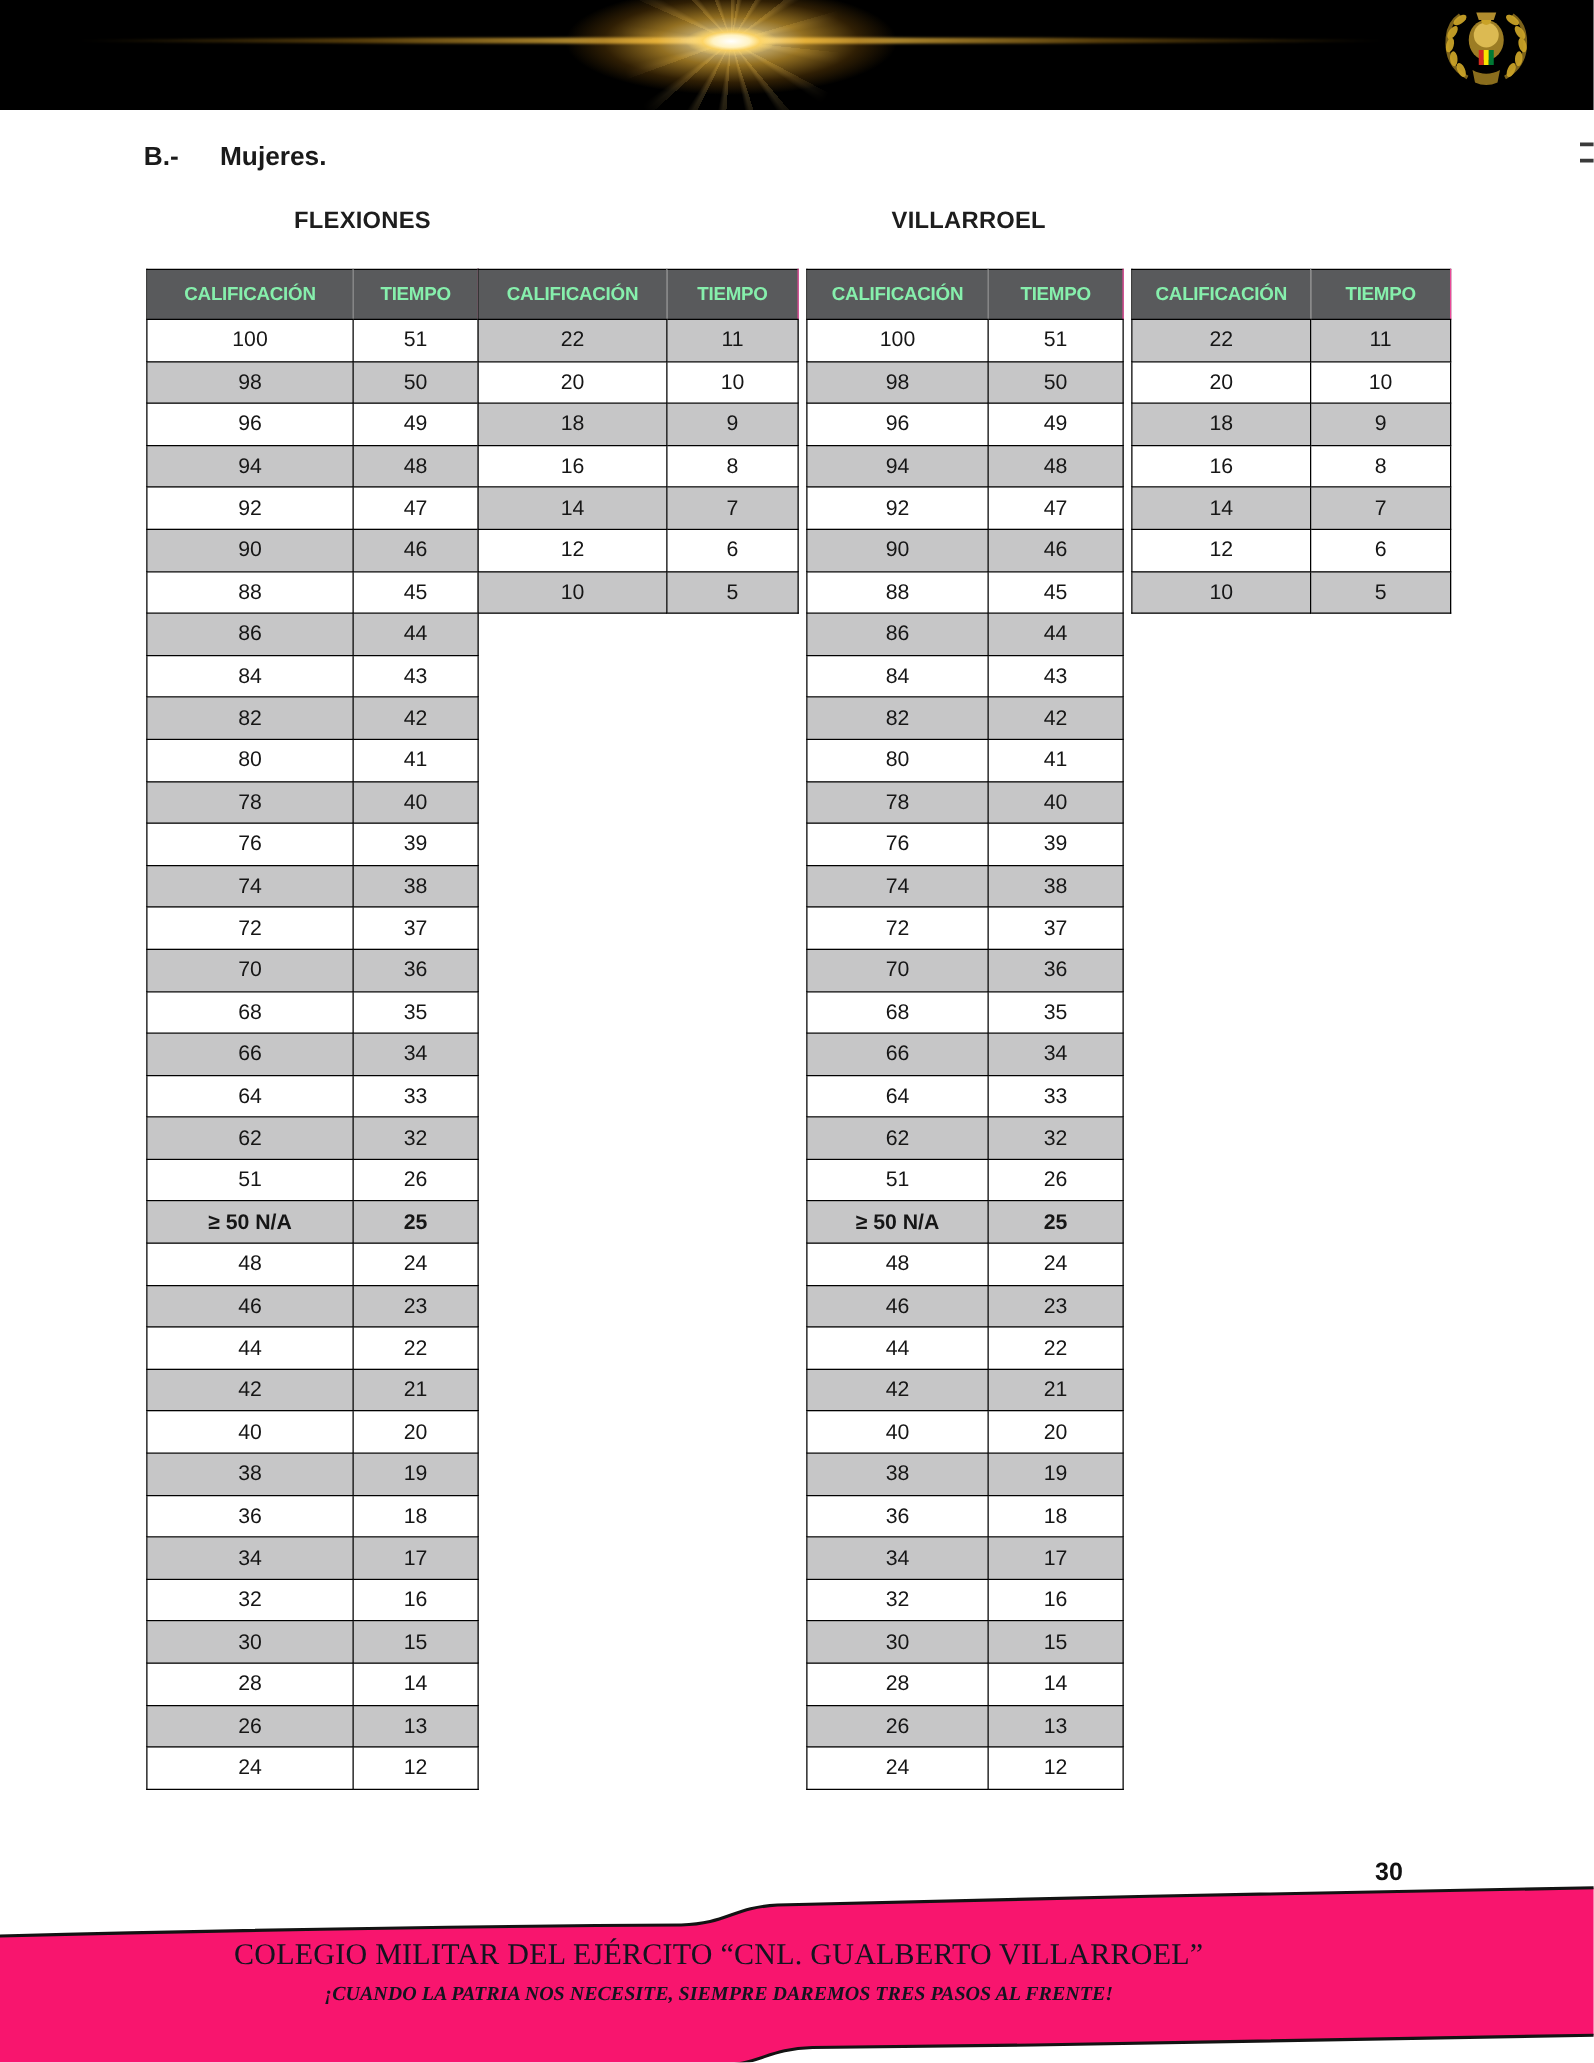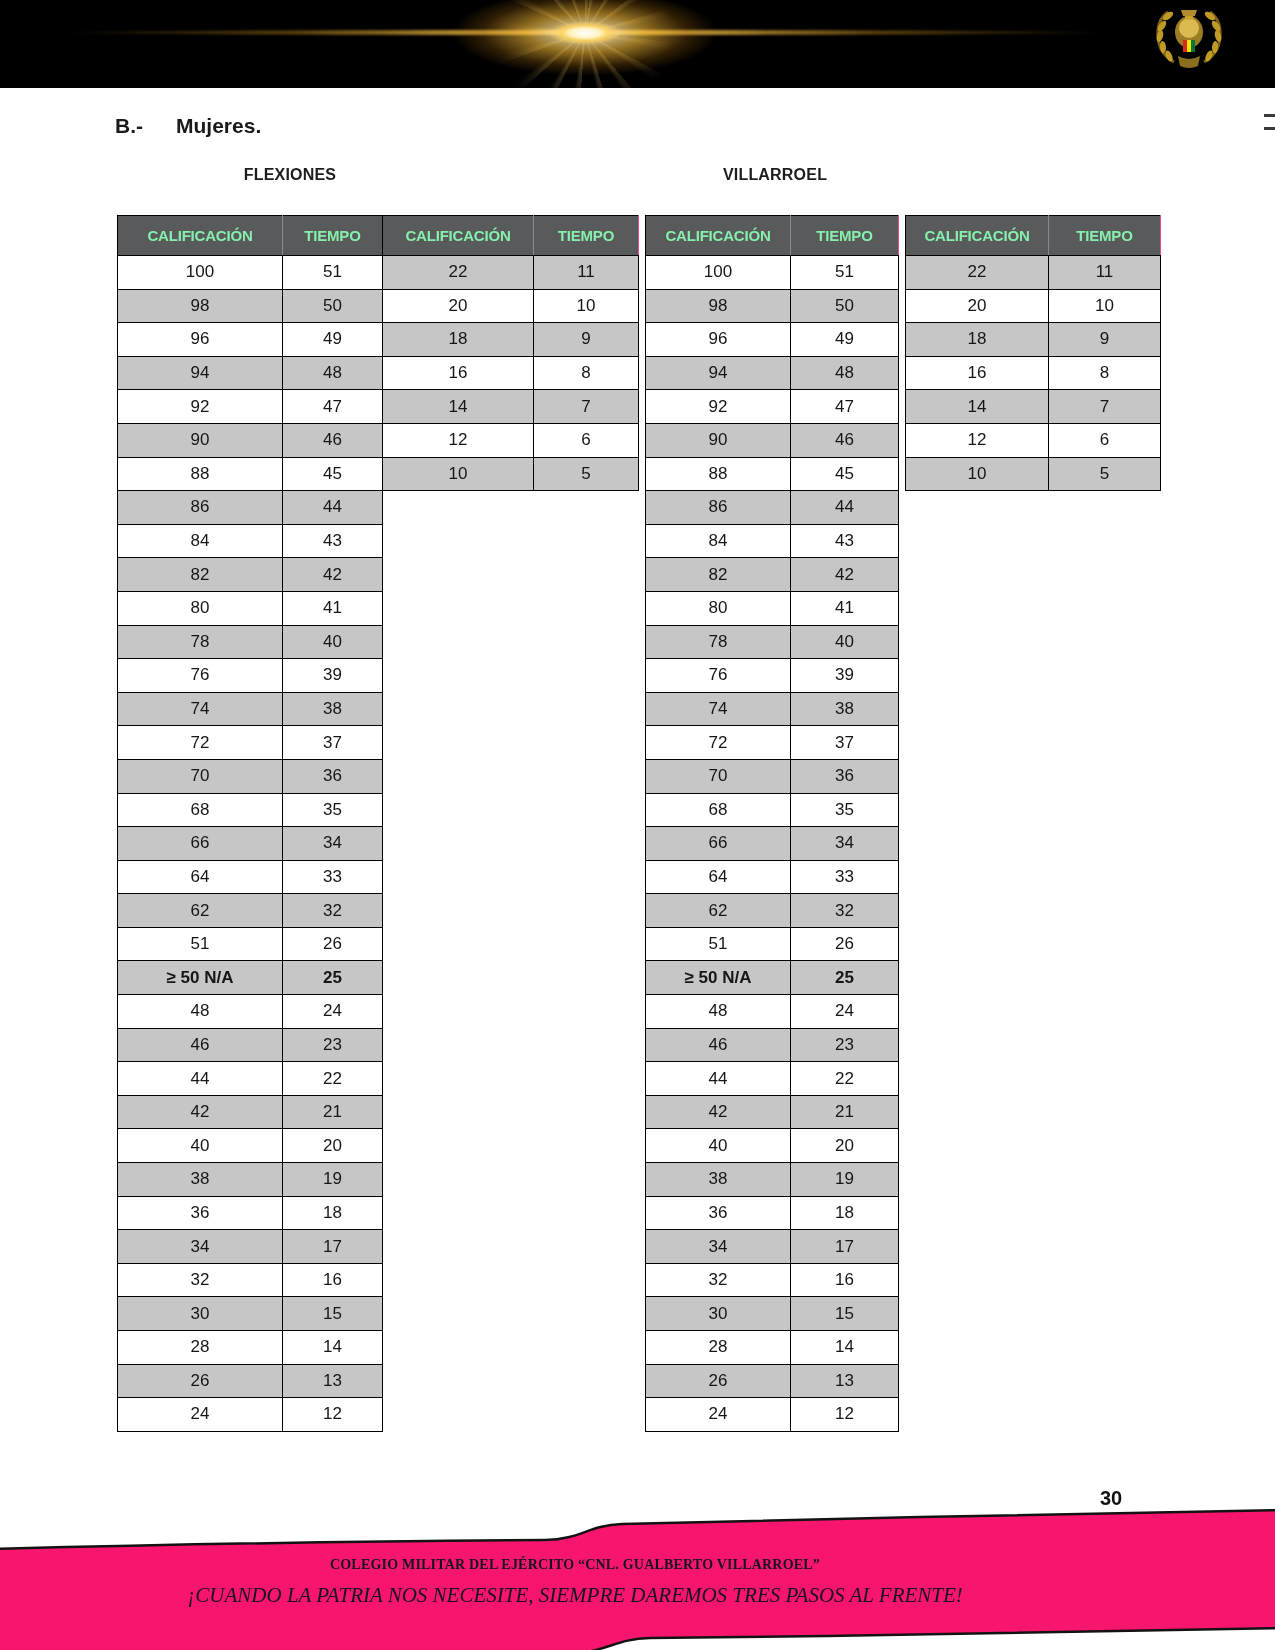--- a/index.html
+++ b/index.html
@@ -20,21 +20,21 @@
     -webkit-mask-image:radial-gradient(closest-side,#000 0%,rgba(0,0,0,.5) 40%,transparent 68%);
     mask-image:radial-gradient(closest-side,#000 0%,rgba(0,0,0,.5) 40%,transparent 68%);}
   .flare-core{position:absolute;left:548px;top:21px;width:74px;height:24px;border-radius:50%;
     background:radial-gradient(closest-side,#ffffff 0%,#fff3c4 40%,rgba(255,212,95,.85) 62%,transparent 100%);
     filter:blur(.5px);}
   .emblem{position:absolute;left:1138px;top:4px;width:102px;height:74px;}
   
   .heading{position:absolute;left:115px;top:114px;font-size:21px;font-weight:bold;color:#1a1a1a;display:flex;gap:33px;}
   .heading .uword{text-underline-offset:3px;}
   
-  .sec-title{position:absolute;top:166px;width:300px;text-align:center;font-size:16px;font-weight:bold;color:#1d1d1d;letter-spacing:.2px;}
+  .sec-title{position:absolute;top:166px;width:300px;text-align:center;font-size:19px;font-weight:bold;color:#1d1d1d;letter-spacing:.2px;}
   #title-flexiones{left:140px;}
   #title-abdominales{left:625px;}
   
   table.score{position:absolute;top:215px;border-collapse:collapse;table-layout:fixed;background:#fff;}
   table.score th{
     background:var(--hdr,#595a5c);color:#86efac;font-weight:bold;font-size:15px;
     height:31px;border:1px solid #000;border-right:1px solid #8a8a8a;letter-spacing:-.2px;padding:4px;}
   table.score th:last-child{border-right:1px solid #ec4899;}
   table.score td{
     height:32.6px;border:1px solid #000;text-align:center;vertical-align:middle;
@@ -47,22 +47,22 @@
   #tbl-a-main{left:645px;} #tbl-a-main col:nth-child(1){width:145px;} #tbl-a-main col:nth-child(2){width:108px;}
   #tbl-a-sec {left:905px;} #tbl-a-sec  col:nth-child(1){width:143px;} #tbl-a-sec  col:nth-child(2){width:112px;}
   
   .page-number{position:absolute;left:1100px;top:1487px;font-size:20px;font-weight:bold;color:#111;}
   
   .edge-mark{position:absolute;width:11px;height:3px;background:#3a3a3a;right:0;}
   
   .ribbon-svg{position:absolute;left:0;top:1480px;width:1275px;height:170px;}
   .footer-text{position:absolute;left:75px;top:1549px;width:1000px;text-align:center;
     font-family:"Liberation Serif",serif;color:#14141f;}
-  .footer-line1{font-size:14px;font-weight:bold;letter-spacing:.2px;line-height:31px;}
-  .footer-line2{font-size:21px;font-weight:normal;font-style:italic;line-height:31px;}
+  .footer-line1{font-size:24px;font-weight:normal;letter-spacing:.2px;line-height:31px;}
+  .footer-line2{font-size:16px;font-weight:bold;font-style:italic;line-height:31px;}
 </style>
 </head>
 <body>
 
 <div class="top-banner">
   <div class="flare-streak"></div>
   <div class="flare-rays"></div>
   <div class="flare-glow"></div>
   <div class="flare-core"></div>
   <svg class="emblem" viewBox="0 0 102 74">

